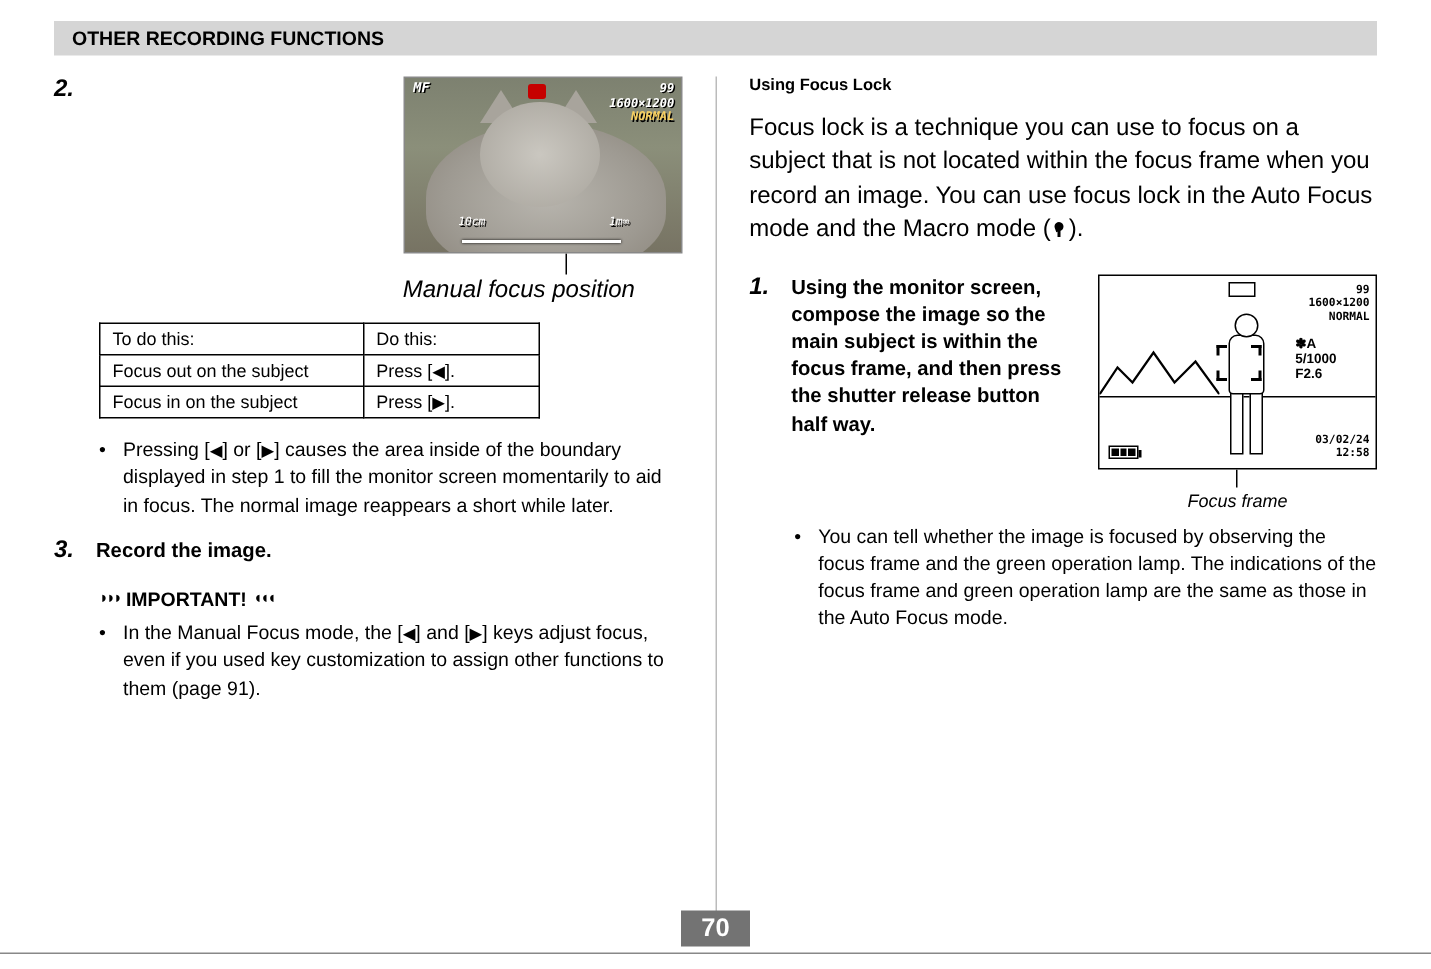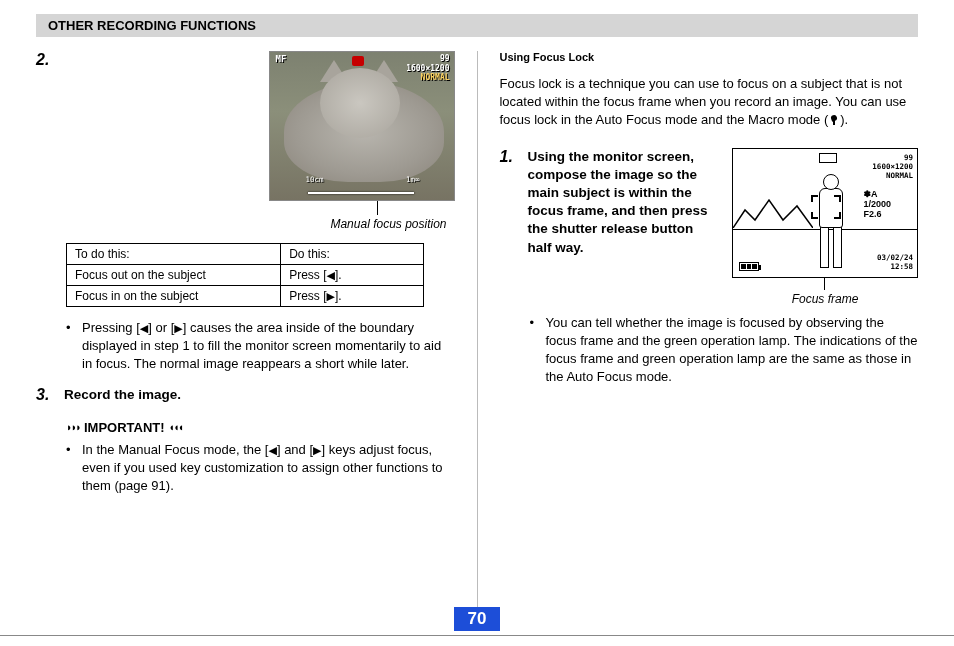--- a/index.html
+++ b/index.html
@@ -50,25 +50,26 @@
     font-size: 13.5px;
     line-height: 1.35;
   }
   .step2-wrap {
     display: flex;
     gap: 12px;
   }
   .step2-left { flex: 1; }
   .photo-box {
     width: 186px;
-    height: 150px;
+    height: 118px;
     background: linear-gradient(#7d8170 0%, #8b8f7a 40%, #777363 100%);
     border: 1px solid #888;
     position: relative;
     overflow: hidden;
+    font-style: italic;
   }
   .cat-body {
     position: absolute;
     left: 14px; top: 30px;
     width: 160px; height: 100px;
     background: radial-gradient(ellipse at 50% 50%, #b8b5ae 0%, #9e9a92 60%, #8a847a 100%);
     border-radius: 50% 50% 40% 40%;
   }
   .cat-head {
     position: absolute;
@@ -101,28 +102,27 @@
     display: flex; align-items: flex-end;
   }
   .scale-line { flex: 1; height: 2px; background: #fff; box-shadow: 0 0 2px #000; }
   .scale-lbl { position: absolute; font-family: monospace; font-size: 7.5px; color: #fff; text-shadow: 1px 1px #000; bottom: 10px;}
   .mf-pointer-line {
     width: 1px; height: 14px; background: #000; margin: 0 auto 2px auto;
     margin-left: 108px;
   }
   .caption {
     font-style: italic;
-    font-size: 12px;
-    text-align: right;
+    font-size: 16px;
     margin-top: 2px;
     margin-right: 8px;
   }
   table.focus-tbl {
     border-collapse: collapse;
-    width: 358px;
+    width: 294px;
     margin: 12px 0 12px 30px;
     font-size: 12px;
   }
   table.focus-tbl td, table.focus-tbl th {
     border: 1px solid #000;
     padding: 3px 8px;
     text-align: left;
     font-weight: normal;
   }
   table.focus-tbl th { font-weight: normal; }
@@ -140,21 +140,21 @@
     font-size: 13px;
     display: flex; align-items: center; gap: 4px;
   }
   .imp-icon { font-size: 11px; letter-spacing: -2px;}
   h2.section-h {
     font-size: 11px;
     font-weight: bold;
     margin-bottom: 12px;
   }
   .intro-p {
-    font-size: 13px;
+    font-size: 16px;
     line-height: 1.4;
     margin-bottom: 18px;
   }
   .right-step-wrap { display: flex; gap: 14px; }
   .right-step-text { flex: 1; }
   .diagram-box {
     width: 186px;
     height: 130px;
     border: 1px solid #000;
     position: relative;
@@ -188,21 +188,21 @@
     font-style: italic; font-size: 12px; text-align: center;
   }
   .ff-pointer { width:1px; height:12px; background:#000; margin: 0 auto 2px auto; margin-left: 92px;}
   .page-footer {
     position: absolute;
     left: 0; right: 0; bottom: 10px;
     text-align: center;
   }
   .page-num-box {
     display: inline-block;
-    background: #1d4ed8;
+    background: #737373;
     color: #fff;
     font-weight: bold;
     font-size: 17px;
     padding: 2px 14px;
   }
   .hr-line { height: 1px; background: #888; margin-top: 4px;}
   .tri { display:inline-block; font-size: 11px; vertical-align: 0px;}
   .macro-icon {
     display: inline-block;
     width: 12px; height: 10px;
@@ -320,21 +320,21 @@
       <div>
         <div class="diagram-box">
           <div class="diag-cam-top"></div>
           <div class="diag-txt-r">
             <span>99</span><br>
             <span>1600×1200</span><br>
             <span>NORMAL</span>
           </div>
           <div class="flash-icon">
             <span>✽A</span><br>
-            <span>1/2000</span><br>
+            <span>5/1000</span><br>
             <span>F2.6</span>
           </div>
           <div class="diag-date">
             <span>03/02/24</span><br>
             <span>12:58</span>
           </div>
           <div class="diag-batt">
               <div class="diag-batt-fill">
                 <span></span>
                 <span></span>

